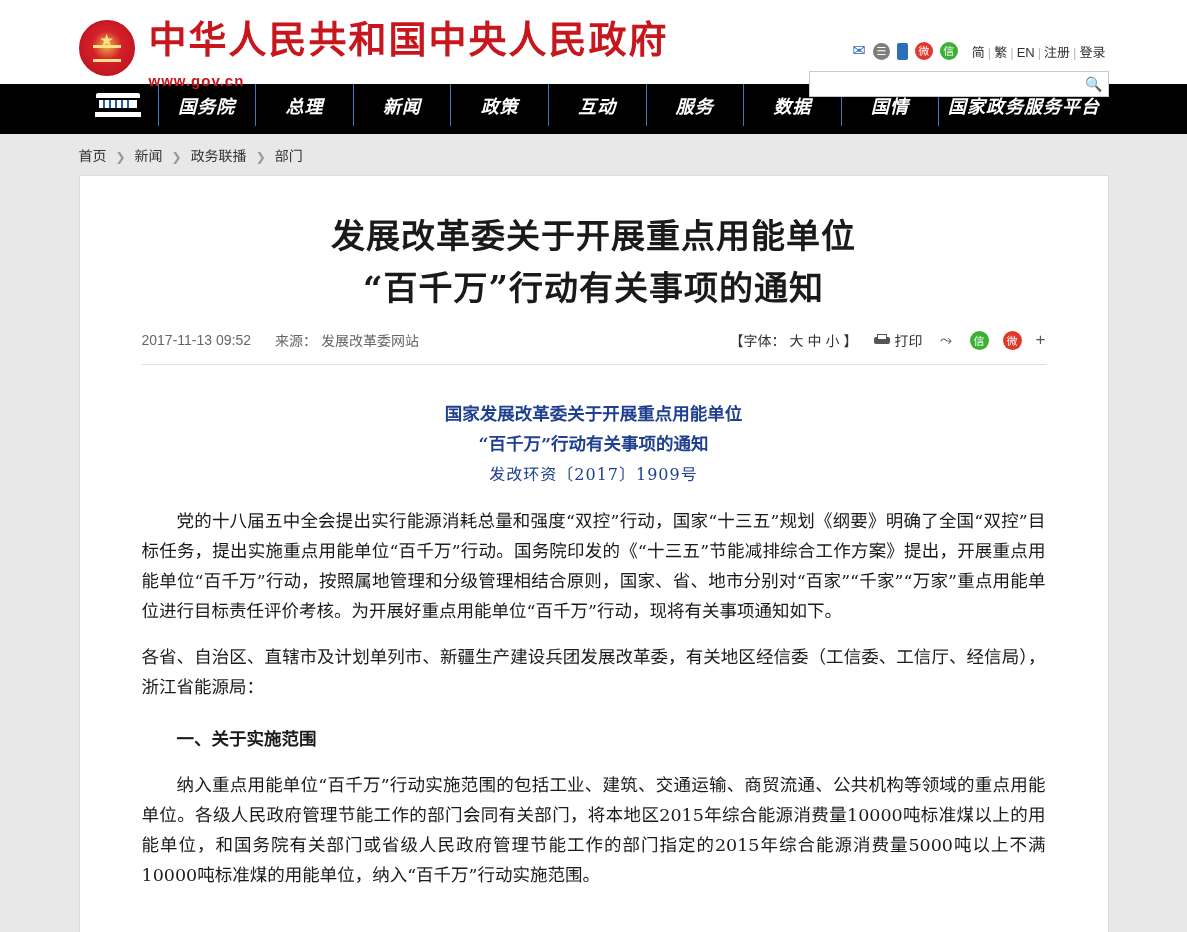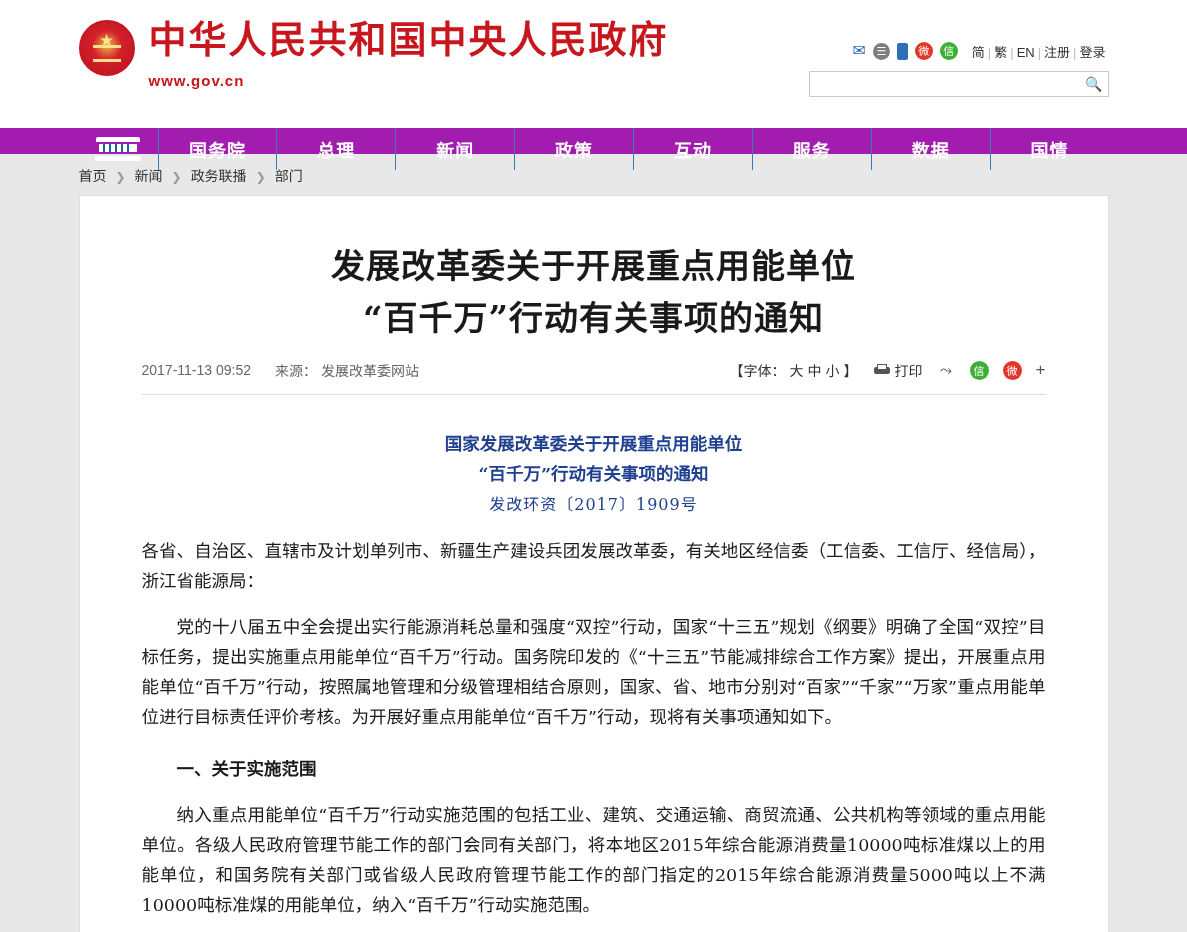--- a/index.html
+++ b/index.html
@@ -12,21 +12,21 @@
   }
   body {
     width: 1187px;
     min-height: 932px;
     overflow: hidden;
   }
 
   
   .header {
     background: #ffffff;
-    height: 128px;
+    height: 84px;
     position: relative;
     text-decoration: underline;
   }
   .header-inner {
     width: 1030px;
     margin: 0 auto;
     position: relative;
     height: 100px;
   }
   .logo-block {
@@ -156,22 +156,23 @@
     width: 28px; height: 24px;
     border: 0;
     background: #fff;
     cursor: pointer;
     color: #3778c2;
     font-size: 14px;
   }
 
   
   .nav {
-    background: #a21caf;
-    height: 26px;
+    background: #000000;
+    height: 50px;
+    font-style: italic;
   }
   .nav-inner {
     width: 1030px;
     margin: 0 auto;
     display: flex;
     height: 42px;
     align-items: stretch;
   }
   .nav-home {
     width: 80px;
@@ -233,21 +234,21 @@
   .card {
     width: 1030px;
     margin: 0 auto;
     background: #fff;
     border: 1px solid #dcdcdc;
     border-bottom: none;
     min-height: 760px;
     padding: 0 62px;
   }
   .title-zone {
-    padding-top: 44px;
+    padding-top: 34px;
     text-align: center;
   }
   h1.doc-title {
     margin: 0;
     font-family: "DejaVu Serif", "Liberation Serif", serif;
     font-size: 34px;
     line-height: 52px;
     color: #1a1a1a;
     font-weight: bold;
     letter-spacing: 1px;
@@ -376,20 +377,21 @@
       </div>
     </div>
     <a class="nav-item" href="#">国务院</a>
     <a class="nav-item" href="#">总理</a>
     <a class="nav-item" href="#">新闻</a>
     <a class="nav-item" href="#">政策</a>
     <a class="nav-item" href="#">互动</a>
     <a class="nav-item" href="#">服务</a>
     <a class="nav-item" href="#">数据</a>
     <a class="nav-item" href="#">国情</a>
+    <a class="nav-item wide" href="#">国家政务服务平台</a>
   </div>
 </div>
 
 <div class="crumb-wrap">
   <div class="crumb">
     <a href="#">首页</a><span class="arrow">❯</span><a href="#">新闻</a><span class="arrow">❯</span><a href="#">政务联播</a><span class="arrow">❯</span><a href="#">部门</a>
   </div>
 </div>
 
 <div class="card">
@@ -420,19 +422,19 @@
       <span class="share-ico wb">微</span>
       <span class="share-plus">+</span>
     </div>
   </div>
 
   <div class="doc-body">
     <div class="doc-head-line">国家发展改革委关于开展重点用能单位</div>
     <div class="doc-head-line">“百千万”行动有关事项的通知</div>
     <div class="doc-number">发改环资〔2017〕1909号</div>
 
+    <p class="para indent">党的十八届五中全会提出实行能源消耗总量和强度“双控”行动，国家“十三五”规划《纲要》明确了全国“双控”目标任务，提出实施重点用能单位“百千万”行动。国务院印发的《“十三五”节能减排综合工作方案》提出，开展重点用能单位“百千万”行动，按照属地管理和分级管理相结合原则，国家、省、地市分别对“百家”“千家”“万家”重点用能单位进行目标责任评价考核。为开展好重点用能单位“百千万”行动，现将有关事项通知如下。</p>
     <p class="para">各省、自治区、直辖市及计划单列市、新疆生产建设兵团发展改革委，有关地区经信委（工信委、工信厅、经信局），浙江省能源局：</p>
-    <p class="para indent">党的十八届五中全会提出实行能源消耗总量和强度“双控”行动，国家“十三五”规划《纲要》明确了全国“双控”目标任务，提出实施重点用能单位“百千万”行动。国务院印发的《“十三五”节能减排综合工作方案》提出，开展重点用能单位“百千万”行动，按照属地管理和分级管理相结合原则，国家、省、地市分别对“百家”“千家”“万家”重点用能单位进行目标责任评价考核。为开展好重点用能单位“百千万”行动，现将有关事项通知如下。</p>
     <p class="section-head">一、关于实施范围</p>
     <p class="para indent">纳入重点用能单位“百千万”行动实施范围的包括工业、建筑、交通运输、商贸流通、公共机构等领域的重点用能单位。各级人民政府管理节能工作的部门会同有关部门，将本地区2015年综合能源消费量10000吨标准煤以上的用能单位，和国务院有关部门或省级人民政府管理节能工作的部门指定的2015年综合能源消费量5000吨以上不满10000吨标准煤的用能单位，纳入“百千万”行动实施范围。</p>
   </div>
 
 </div>
 
 </body></html>

